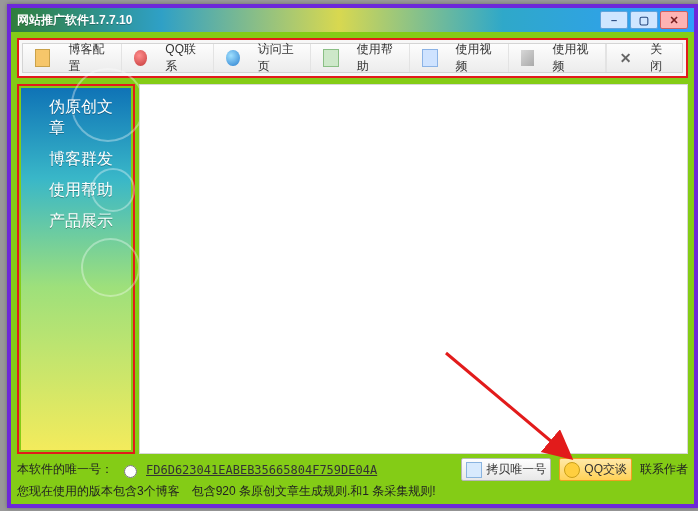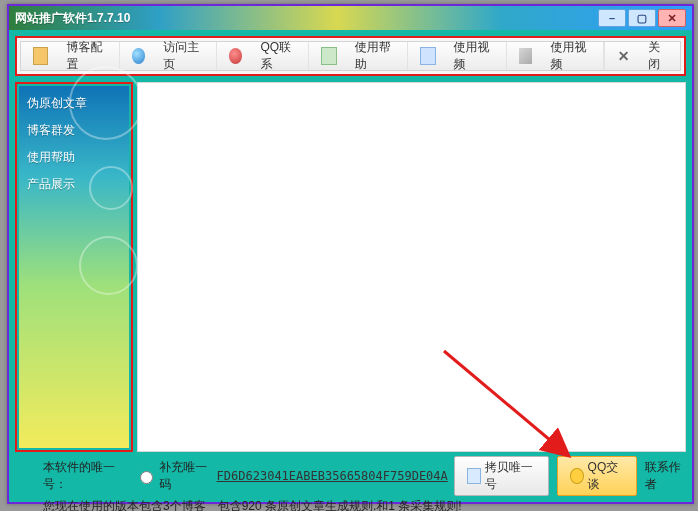--- a/index.html
+++ b/index.html
@@ -1,44 +1,44 @@
 <!DOCTYPE html>
 <html><head>
 <meta charset="utf-8">
 <style>
   html,body{margin:0;padding:0;font-family:"Microsoft YaHei","SimSun",Arial,sans-serif;font-size:12px;background:#888;}
   .stage{width:698px;height:511px;position:relative;background:#999;}
-  .window{position:absolute;left:7px;top:4px;width:683px;height:496px;border:2px solid #6d28d9;background:#14b8a6;box-shadow:0 0 4px rgba(0,0,0,.3);}
+  .window{position:absolute;left:7px;top:4px;width:683px;height:496px;border:4px solid #6d28d9;background:#84cc16;box-shadow:0 0 4px rgba(0,0,0,.3);}
   .titlebar{height:24px;background:linear-gradient(90deg,#2f7e3c 0%,#2fa0c6 22%,#d8d850 48%,#2fa8c9 72%,#2f9efc 100%);color:#fff;display:flex;align-items:center;padding:0 6px;font-size:12px;position:relative;}
   .titlebar .title{flex:1;white-space:nowrap;overflow:hidden;font-weight:bold;text-shadow:0 1px 0 rgba(0,0,0,.25);}
   .titlebar .sysbtns{display:flex;gap:2px;}
   .sysbtn{width:26px;height:16px;background:#cfe6ff;border:1px solid #5fa3dc;border-radius:2px;display:flex;align-items:center;justify-content:center;color:#2a4b80;font-weight:bold;font-size:11px;cursor:pointer;}
   .sysbtn.close{background:#ffb3b3;border-color:#d06060;color:#7a1f1f;}
   .toolbar-wrap{margin:6px 6px 0 6px;border:2px solid #e21b1b;background:#f7f7f7;padding:3px;}
   .toolbar{display:flex;align-items:stretch;height:28px;border:1px solid #d4d4d4;background:linear-gradient(#fdfdfd,#ececec);}
   .tbtn{display:flex;align-items:center;gap:18px;padding:0 12px;border-right:1px solid #e3e3e3;color:#333;cursor:pointer;}
   .tbtn:last-of-type{border-right:none;}
   .tbtn .ic{width:16px;height:16px;display:inline-flex;align-items:center;justify-content:center;font-size:14px;}
   .tbar-stretch{flex:1;}
   .tbtn.closebtn{border-left:1px solid #e3e3e3;}
   .body{display:flex;margin:6px 6px 0 6px;height:370px;}
   .sidebar-wrap{width:118px;border:2px solid #e21b1b;padding:2px;box-sizing:border-box;margin-right:4px;}
   .sidebar{width:100%;height:100%;background:
     linear-gradient(180deg,#0f73b6 0%,#39b7c8 25%,#9ee07b 55%,#f3eb5c 100%);
     position:relative;}
   .swirl{position:absolute;border:2px solid rgba(255,255,255,.35);border-radius:50%;}
   .sidebar .menu{position:relative;z-index:2;padding:4px 2px;}
-  .sidebar .menu a{display:block;color:#fff;font-size:12px;padding:5px 6px;text-decoration:none;text-shadow:0 1px 0 rgba(0,0,0,.3);cursor:pointer;}
+  .sidebar .menu a{display:block;color:#fff;font-size:16px;padding:5px 6px;text-decoration:none;text-shadow:0 1px 0 rgba(0,0,0,.3);cursor:pointer;margin-left:20px;}
   .main{flex:1;background:#fff;border:1px solid #d7d7d7;position:relative;}
   .footer{margin:4px 6px 0 6px;font-size:12px;color:#222;}
-  .footer-row{display:flex;align-items:center;gap:6px;min-height:20px;margin-left:28px;}
+  .footer-row{display:flex;align-items:center;gap:6px;min-height:20px;}
   .footer-row label{display:flex;align-items:center;gap:3px;cursor:pointer;}
   .code{font-family:Consolas,monospace;color:#333;text-decoration:underline;}
   .right-actions{margin-left:auto;display:flex;align-items:center;gap:8px;}
-  .btn{display:inline-flex;align-items:center;gap:4px;padding:2px 12px;border:1px solid #b7b7b7;background:linear-gradient(#fefefe,#e8e8e8);border-radius:2px;cursor:pointer;color:#333;}
+  .btn{display:inline-flex;align-items:center;gap:4px;padding:2px 4px;border:1px solid #b7b7b7;background:linear-gradient(#fefefe,#e8e8e8);border-radius:2px;cursor:pointer;color:#333;}
   .btn.orange{border-color:#f0a020;background:linear-gradient(#ffe9a8,#ffd257);}
   .btn .ic{width:14px;height:14px;display:inline-block;}
   .pointer-arrow{position:absolute;pointer-events:none;z-index:50;}
   
   .ic-blog{background:#f6c66a;border:1px solid #caa24a;width:14px;height:14px;}
   .ic-qq{width:14px;height:14px;border-radius:50%;background:radial-gradient(circle at 40% 35%,#ff8d8d,#c43a3a);}
   .ic-globe{width:14px;height:14px;border-radius:50%;background:radial-gradient(circle at 35% 35%,#9fe0ff,#2a7fcf);}
   .ic-help{width:14px;height:14px;background:#cde8c9;border:1px solid #8abf85;}
   .ic-video{width:14px;height:14px;background:#cfe3ff;border:1px solid #8bb3e6;}
   .ic-desk{width:14px;height:14px;background:linear-gradient(135deg,#d7d7d7,#aaa);}  
@@ -61,26 +61,26 @@
       </div>
     </div>
 
     <div class="toolbar-wrap">
       <div class="toolbar">
         <div class="tbtn">
           <span class="ic ic-blog"></span>
           <span>博客配置</span>
         </div>
         <div class="tbtn">
+          <span class="ic ic-qq"></span>
+          <span>QQ联系</span>
+        </div>
+        <div class="tbtn">
           <span class="ic ic-globe"></span>
           <span>访问主页</span>
-        </div>
-        <div class="tbtn">
-          <span class="ic ic-qq"></span>
-          <span>QQ联系</span>
         </div>
         <div class="tbtn">
           <span class="ic ic-help"></span>
           <span>使用帮助</span>
         </div>
         <div class="tbtn">
           <span class="ic ic-video"></span>
           <span>使用视频</span>
         </div>
         <div class="tbtn">
@@ -110,21 +110,20 @@
         </div>
       </div>
       <div class="main"></div>
     </div>
 
     <div class="footer">
       <div class="footer-row">
         <span>本软件的唯一号：</span>
         <label>
           <input type="radio" name="codetype" style="">
-          <span>补充唯一码</span>
         </label>
         <span class="code">FD6D623041EABEB35665804F759DE04A</span>
 
         <div class="right-actions">
           <span class="btn">
             <span class="ic ic-copy"></span>
             <span>拷贝唯一号</span>
           </span>
           <span class="btn orange">
             <span class="ic ic-qqchat"></span>

